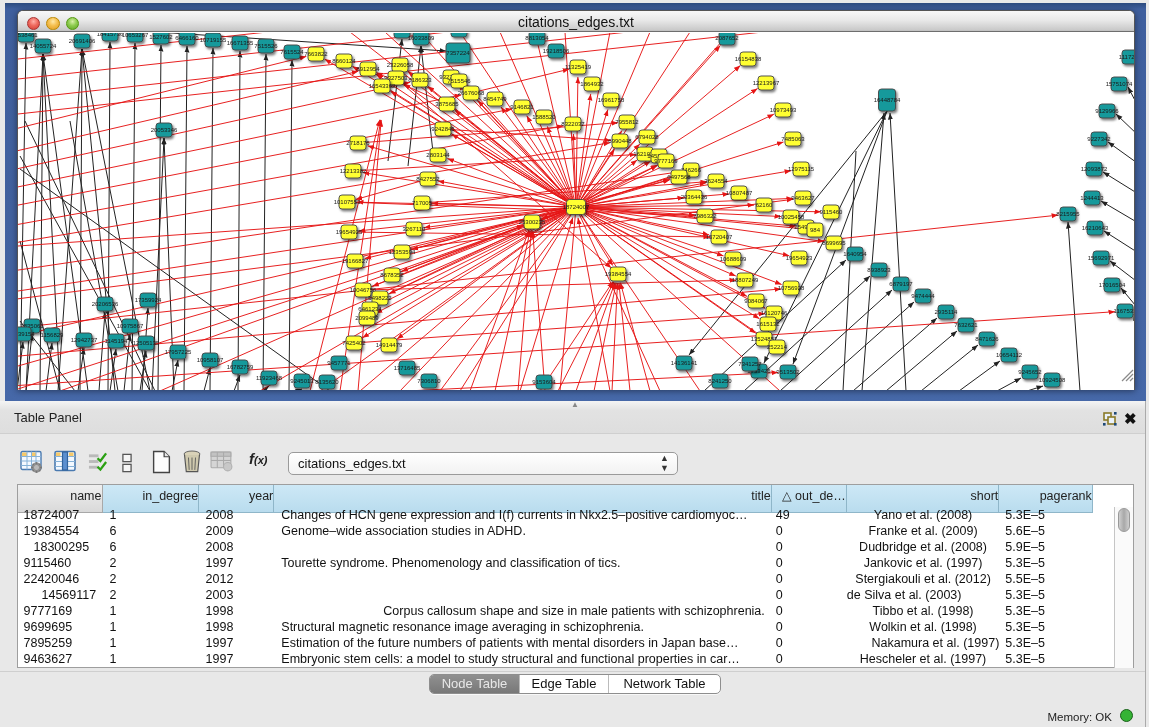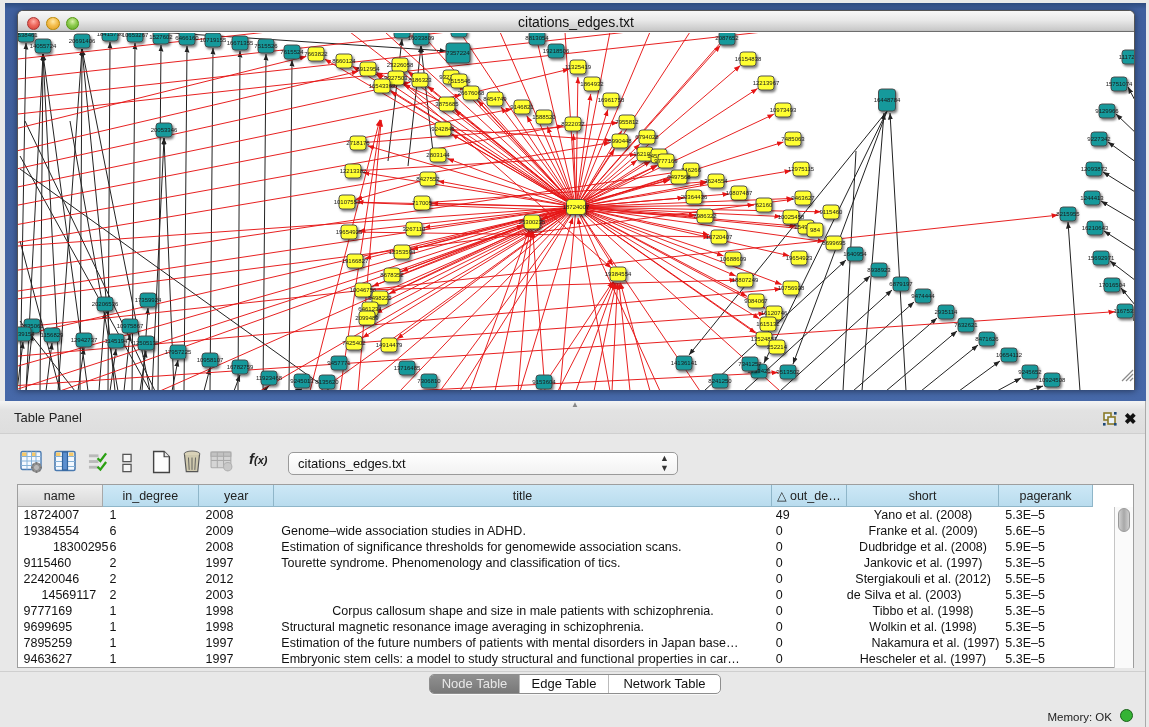--- a/index.html
+++ b/index.html
@@ -14,21 +14,21 @@
 .panel{position:absolute;left:0;top:400.5px;width:1146px;height:326.5px;background:#e8e8e8;border-right:1px solid #aaa}
 .phead{position:absolute;left:0;top:0;width:100%;height:33px;background:linear-gradient(180deg,#f4f4f4 0,#e2e2e2 30%,#dedede 100%);border-bottom:1px solid #cfcfcf}
 .phead .t{position:absolute;left:14px;top:9px;font-size:13px;color:#222}
 .grip{position:absolute;left:569px;top:1px;width:12px;height:6px;color:#888;font-size:8px;line-height:5px;text-align:center}
 .float-ic{position:absolute;left:1103px;top:11px;width:14px;height:14px}
 .close-ic{position:absolute;left:1124px;top:9px;font-size:15px;font-weight:bold;color:#111}
 .tools{position:absolute;left:0;top:34px;width:100%;height:47px}
 .combo{position:absolute;left:288px;top:17px;width:390px;height:23px;background:linear-gradient(180deg,#fff 0,#f2f2f2 100%);border:1px solid #9a9a9a;border-radius:5px;font-size:13px;color:#111;line-height:21px;padding-left:9px}
 .combo .ar{position:absolute;right:8px;top:0;font-size:9px;color:#333;line-height:10px}
 .tablewrap{position:absolute;left:16.5px;top:83px;width:1117px;height:184.5px;background:#fff;border:1px solid #9e9e9e}
-.hc{position:absolute;top:0;height:22px;background:linear-gradient(180deg,#cde8f6 0,#b9dcee 100%);border-right:1px solid #8fb6c9;border-bottom:1px solid #8fb6c9;font-size:12.5px;text-align:center;line-height:22px;color:#222}
+.hc{position:absolute;top:0;height:28px;background:linear-gradient(180deg,#cde8f6 0,#b9dcee 100%);border-right:1px solid #8fb6c9;border-bottom:1px solid #8fb6c9;font-size:12.5px;text-align:right;line-height:22px;color:#222}
 .hc.gray{background:linear-gradient(180deg,#efefef 0,#d9d9d9 100%);border-right:1px solid #a8a8a8;border-bottom:1px solid #a8a8a8}
 .hrow{position:absolute;left:0;top:0;width:100%;height:22px}
 .bwrap{position:absolute;left:0;top:22px;width:1097.5px;height:161px;overflow:hidden}
 .brow{position:relative;width:100%;height:16.1px}
 .bc{position:absolute;top:0;height:16.1px;font-size:12.5px;line-height:16.1px;color:#111;white-space:nowrap;overflow:hidden}
 .vsb{position:absolute;right:0;top:22px;width:19px;height:161.5px;background:#fafafa;border-left:1px solid #c5c5c5}
 .vsb .th{position:absolute;left:3px;top:1px;width:12px;height:24px;border-radius:6px;background:linear-gradient(90deg,#cfcfcf 0,#a8a8a8 50%,#cfcfcf 100%);border:1px solid #999}
 .tabs{position:absolute;left:429px;top:273.5px;height:19.5px;border:1px solid #8e8e8e;border-radius:5px;background:#fff;box-shadow:0 1px 0 rgba(255,255,255,.7)}
 .tab{float:left;height:100%;font-size:13px;line-height:18px;color:#111;text-align:center}
 .tab.sel{background:linear-gradient(180deg,#909090 0,#787878 100%);color:#e8e8e8;border-radius:4px 0 0 4px}
@@ -660,38 +660,38 @@
         <div class="hc" style="left:256.8px;width:497.5px">title</div>
         <div class="hc" style="left:754.3px;width:75px">△ out_de…</div>
         <div class="hc" style="left:829.3px;width:152.5px">short</div>
         <div class="hc" style="left:981.8px;width:93.5px">pagerank</div>
       </div>
     <div class="bwrap">
         <div class="brow">
           <div class="bc" style="left:0px;width:79px;padding-left:6px;text-align:left">18724007</div>
           <div class="bc" style="left:85px;width:89.6px;padding-left:7px;text-align:left">1</div>
           <div class="bc" style="left:181.6px;width:68.7px;padding-left:6.5px;text-align:left">2008</div>
+          <div class="bc" style="left:256.8px;width:490.5px;padding-left:7px;text-align:left">Changes of HCN gene expression and I(f) currents in Nkx2.5–positive cardiomyoc…</div>
           <div class="bc" style="left:754.3px;width:71px;padding-left:4px;text-align:left">49</div>
           <div class="bc" style="left:829.3px;width:152.5px;padding-left:0px;text-align:center">Yano et al. (2008)</div>
           <div class="bc" style="left:981.8px;width:87.5px;padding-left:6px;text-align:left">5.3E–5</div>
         </div>
         <div class="brow">
           <div class="bc" style="left:0px;width:79px;padding-left:6px;text-align:left">19384554</div>
           <div class="bc" style="left:85px;width:89.6px;padding-left:7px;text-align:left">6</div>
           <div class="bc" style="left:181.6px;width:68.7px;padding-left:6.5px;text-align:left">2009</div>
           <div class="bc" style="left:256.8px;width:490.5px;padding-left:7px;text-align:left">Genome–wide association studies in ADHD.</div>
           <div class="bc" style="left:754.3px;width:71px;padding-left:4px;text-align:left">0</div>
           <div class="bc" style="left:829.3px;width:152.5px;padding-left:0px;text-align:center">Franke et al. (2009)</div>
           <div class="bc" style="left:981.8px;width:87.5px;padding-left:6px;text-align:left">5.6E–5</div>
         </div>
         <div class="brow">
-          <div class="bc" style="left:12px;width:79px;padding-left:6px;text-align:right">18300295</div>
+          <div class="bc" style="left:0px;width:79px;padding-left:16px;text-align:left">18300295</div>
           <div class="bc" style="left:85px;width:89.6px;padding-left:7px;text-align:left">6</div>
           <div class="bc" style="left:181.6px;width:68.7px;padding-left:6.5px;text-align:left">2008</div>
-          <div class="bc" style="left:256.8px;width:490.5px;padding-left:7px;text-align:left">Estimation of significance thresholds for genomewide association scans.</div>
           <div class="bc" style="left:754.3px;width:71px;padding-left:4px;text-align:left">0</div>
           <div class="bc" style="left:829.3px;width:152.5px;padding-left:0px;text-align:center">Dudbridge et al. (2008)</div>
           <div class="bc" style="left:981.8px;width:87.5px;padding-left:6px;text-align:left">5.9E–5</div>
         </div>
         <div class="brow">
           <div class="bc" style="left:0px;width:79px;padding-left:6px;text-align:left">9115460</div>
           <div class="bc" style="left:85px;width:89.6px;padding-left:7px;text-align:left">2</div>
           <div class="bc" style="left:181.6px;width:68.7px;padding-left:6.5px;text-align:left">1997</div>
           <div class="bc" style="left:256.8px;width:490.5px;padding-left:7px;text-align:left">Tourette syndrome. Phenomenology and classification of tics.</div>
           <div class="bc" style="left:754.3px;width:71px;padding-left:4px;text-align:left">0</div>
@@ -711,21 +711,21 @@
           <div class="bc" style="left:85px;width:89.6px;padding-left:7px;text-align:left">2</div>
           <div class="bc" style="left:181.6px;width:68.7px;padding-left:6.5px;text-align:left">2003</div>
           <div class="bc" style="left:754.3px;width:71px;padding-left:4px;text-align:left">0</div>
           <div class="bc" style="left:829.3px;width:152.5px;padding-left:0px;text-align:left">de Silva et al. (2003)</div>
           <div class="bc" style="left:981.8px;width:87.5px;padding-left:6px;text-align:left">5.3E–5</div>
         </div>
         <div class="brow">
           <div class="bc" style="left:0px;width:79px;padding-left:6px;text-align:left">9777169</div>
           <div class="bc" style="left:85px;width:89.6px;padding-left:7px;text-align:left">1</div>
           <div class="bc" style="left:181.6px;width:68.7px;padding-left:6.5px;text-align:left">1998</div>
-          <div class="bc" style="left:256.8px;width:490.5px;padding-left:7px;text-align:center">Corpus callosum shape and size in male patients with schizophrenia.</div>
+          <div class="bc" style="left:256.8px;width:490.5px;padding-left:7px;text-align:right">Corpus callosum shape and size in male patients with schizophrenia.</div>
           <div class="bc" style="left:754.3px;width:71px;padding-left:4px;text-align:left">0</div>
           <div class="bc" style="left:829.3px;width:152.5px;padding-left:0px;text-align:center">Tibbo et al. (1998)</div>
           <div class="bc" style="left:981.8px;width:87.5px;padding-left:6px;text-align:left">5.3E–5</div>
         </div>
         <div class="brow">
           <div class="bc" style="left:0px;width:79px;padding-left:6px;text-align:left">9699695</div>
           <div class="bc" style="left:85px;width:89.6px;padding-left:7px;text-align:left">1</div>
           <div class="bc" style="left:181.6px;width:68.7px;padding-left:6.5px;text-align:left">1998</div>
           <div class="bc" style="left:256.8px;width:490.5px;padding-left:7px;text-align:left">Structural magnetic resonance image averaging in schizophrenia.</div>
           <div class="bc" style="left:754.3px;width:71px;padding-left:4px;text-align:left">0</div>

